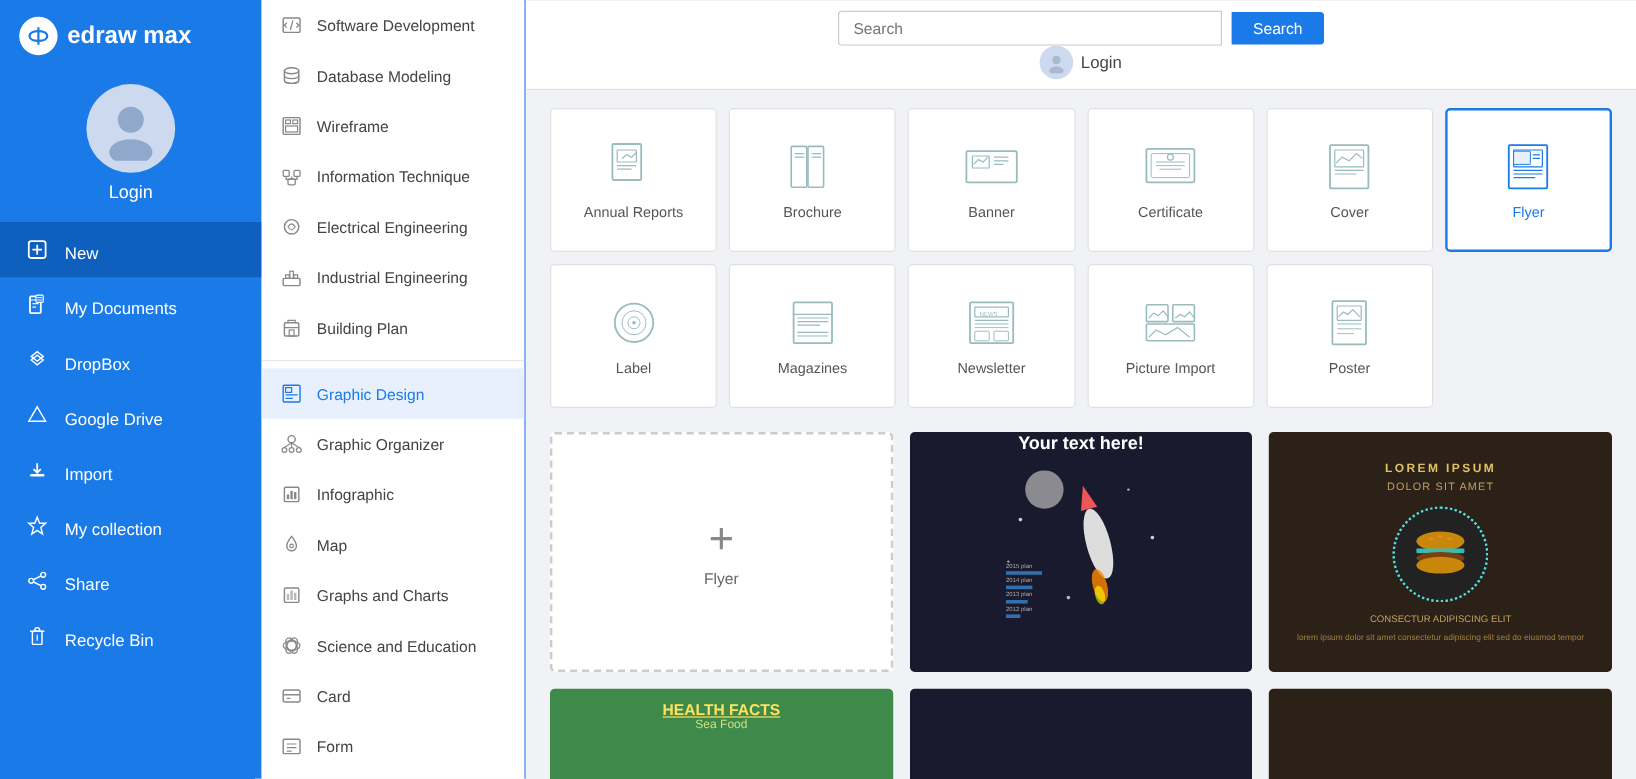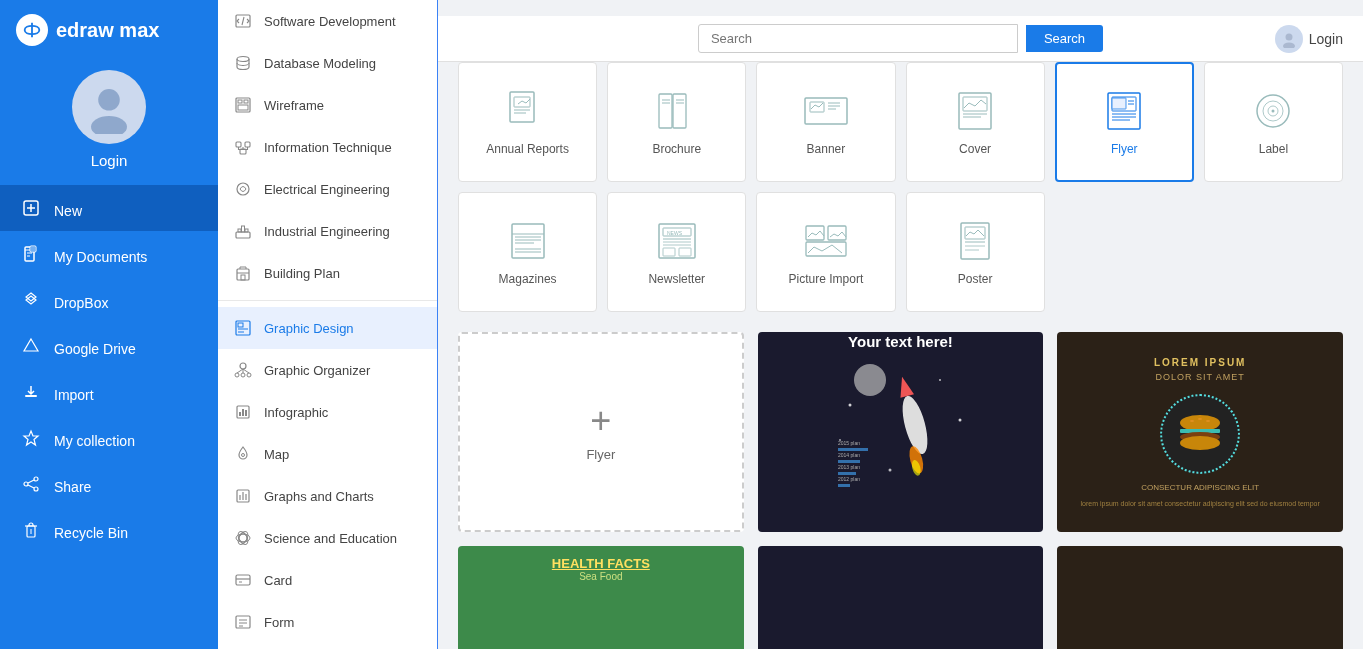--- a/index.html
+++ b/index.html
@@ -125,22 +125,23 @@
 
     
     .topbar {
       background: white;
       display: flex;
       align-items: center;
       justify-content: space-between;
       padding: 8px 20px;
       border-bottom: 1px solid #e0e0e0;
       position: sticky;
-      top: 16px;
+      top: 1px;
       z-index: 10;
+      flex-direction: column;
     }
     .search-container {
       display: flex;
       align-items: center;
       gap: 8px;
     }
     .search-input {
       border: 1px solid #ccc;
       border-radius: 3px 0 0 3px;
       padding: 6px 12px;
@@ -660,20 +661,33 @@
             <rect x="8" y="12" width="14" height="10" rx="0.5" stroke="#9bb" stroke-width="1"></rect>
             <path d="M9 19 L13 15 L17 17 L21 13" stroke="#9bb" stroke-width="1" fill="none"></path>
             <line x1="26" y1="13" x2="38" y2="13" stroke="#9bb" stroke-width="1"></line>
             <line x1="26" y1="16" x2="38" y2="16" stroke="#9bb" stroke-width="1"></line>
             <line x1="26" y1="19" x2="34" y2="19" stroke="#9bb" stroke-width="1"></line>
           </svg>
         </div>
         <span class="tc-label">Banner</span>
       </div>
 
+      <div class="template-card">
+        <div class="tc-icon">
+          <svg width="48" height="42" viewBox="0 0 48 42" fill="none">
+            <rect x="4" y="6" width="40" height="28" rx="1.5" stroke="#9bb" stroke-width="1.5"></rect>
+            <rect x="8" y="10" width="32" height="20" rx="1" stroke="#9bb" stroke-width="0.8"></rect>
+            <line x1="12" y1="17" x2="36" y2="17" stroke="#9bb" stroke-width="1"></line>
+            <line x1="12" y1="20" x2="36" y2="20" stroke="#9bb" stroke-width="0.8"></line>
+            <line x1="15" y1="23" x2="33" y2="23" stroke="#9bb" stroke-width="0.8"></line>
+            <circle cx="24" cy="13" r="2.5" stroke="#9bb" stroke-width="1"></circle>
+          </svg>
+        </div>
+        <span class="tc-label">Certificate</span>
+      </div>
 
       <div class="template-card">
         <div class="tc-icon">
           <svg width="48" height="42" viewBox="0 0 48 42" fill="none">
             <rect x="8" y="3" width="32" height="36" rx="1" stroke="#9bb" stroke-width="1.5"></rect>
             <rect x="12" y="7" width="24" height="14" rx="0.5" stroke="#9bb" stroke-width="1"></rect>
             <path d="M13 18 L18 13 L24 16 L30 10 L35 14" stroke="#9bb" stroke-width="1" fill="none"></path>
             <line x1="12" y1="24" x2="36" y2="24" stroke="#9bb" stroke-width="1"></line>
             <line x1="12" y1="27" x2="30" y2="27" stroke="#9bb" stroke-width="1"></line>
           </svg>

